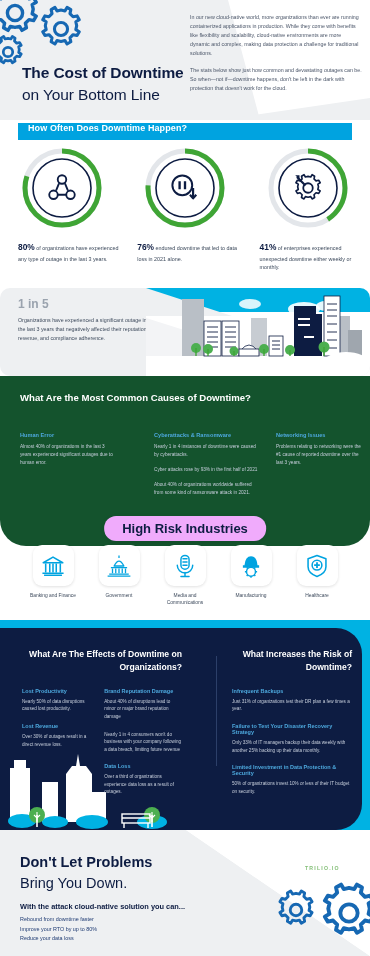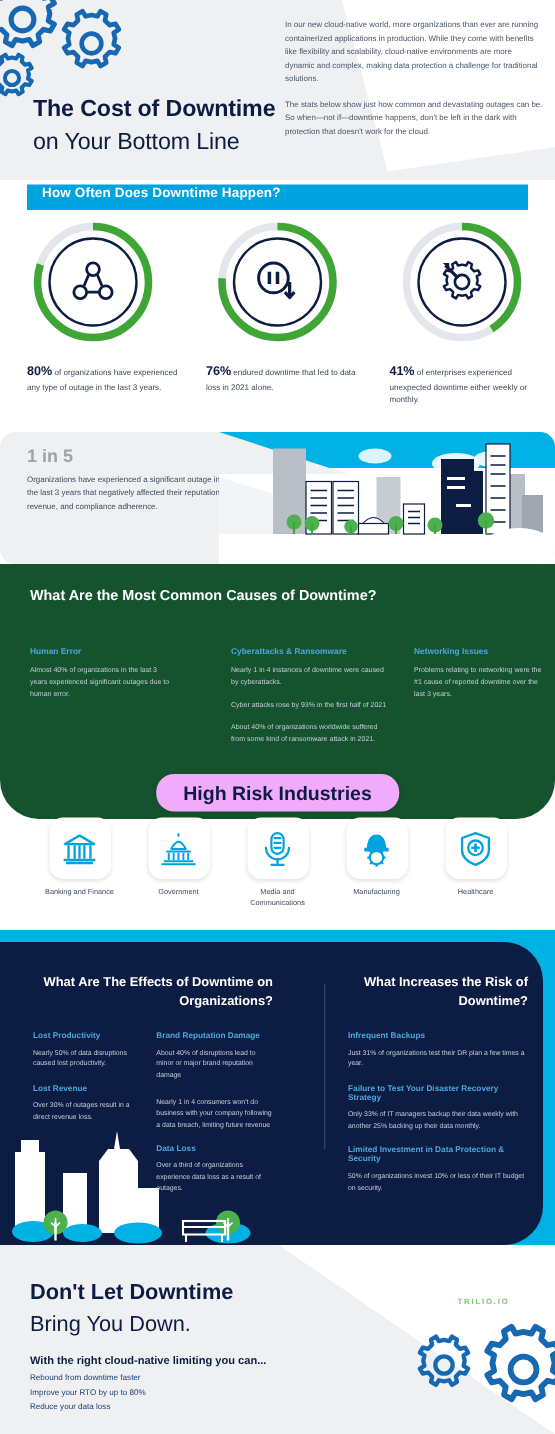--- a/index.html
+++ b/index.html
@@ -500,24 +500,24 @@
       </g>
     </svg>
     <svg class="gear" style="left:316px;top:50px;" width="66" height="66" viewBox="0 0 58 58">
       <g fill="none" stroke="#1668b3" stroke-width="3.4" stroke-linejoin="round">
         <path d="M29 7 l4.6 1 2.4-4 4.4 2.6 -1 4.6 3.6 3.6 4.6-1 2.6 4.4 -4 2.4 1 4.6 -1 4.6 4 2.4 -2.6 4.4 -4.6-1 -3.6 3.6 1 4.6 -4.4 2.6 -2.4-4 -4.6 1 -4.6-1 -2.4 4 -4.4-2.6 1-4.6 -3.6-3.6 -4.6 1 -2.6-4.4 4-2.4 -1-4.6 1-4.6 -4-2.4 2.6-4.4 4.6 1 3.6-3.6 -1-4.6 4.4-2.6 2.4 4z"></path>
         <circle cx="29" cy="29" r="7.6"></circle>
       </g>
     </svg>
 
     <div class="f-title">
-      <div>Don't Let Downtime</div>
+      <div>Don't Let Problems</div>
       <div class="l2">Bring You Down.</div>
     </div>
-    <div class="f-sub">With the right cloud-native limiting you can...</div>
+    <div class="f-sub">With the attack cloud-native solution you can...</div>
     <div class="f-list">
       <div>Rebound from downtime faster</div>
       <div>Improve your RTO by up to 80%</div>
       <div>Reduce your data loss</div>
     </div>
   </div>
 
   <div class="brand">TRILIO.IO</div>
 
 </div>

